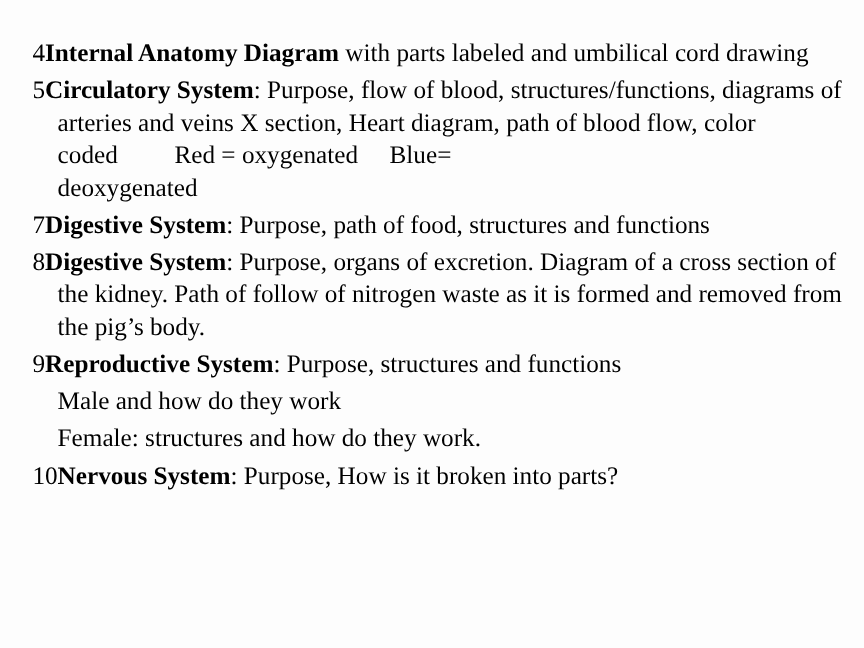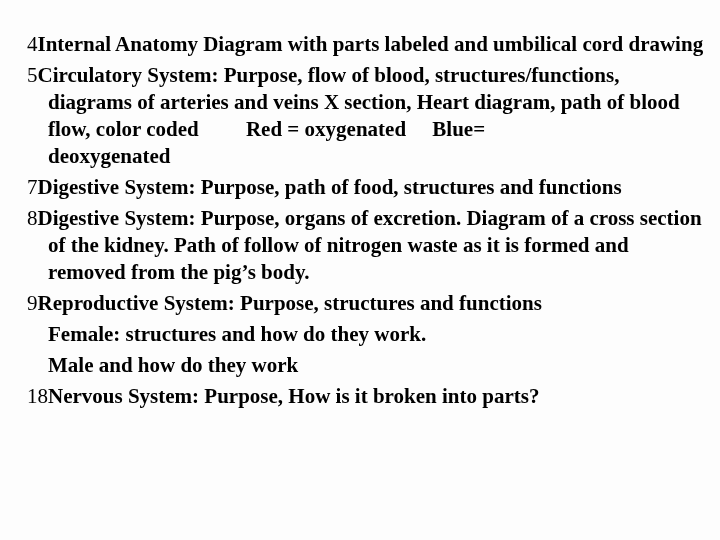--- a/index.html
+++ b/index.html
@@ -32,38 +32,38 @@
     text-indent: 0;
   }
   .num {
     font-weight: normal;
   }
   .title {
     font-weight: bold;
     text-align: right;
   }
   .rest {
-    font-weight: bold;
+    font-weight: normal;
   }
 </style>
 </head>
 <body>
 
 <div class="slide">
 
   <div class="para"><span class="num">4</span><span class="title">Internal Anatomy Diagram</span><span class="rest"> with parts labeled and umbilical cord drawing</span></div>
 
   <div class="para"><span class="num">5</span><span class="title">Circulatory System</span><span class="rest">: Purpose, flow of blood, structures/functions, diagrams of arteries and veins X section, Heart diagram, path of blood flow, color coded&nbsp;&nbsp;&nbsp;&nbsp;&nbsp;&nbsp;&nbsp;&nbsp;&nbsp;Red = oxygenated&nbsp;&nbsp;&nbsp;&nbsp;&nbsp;Blue=</span><br><span class="rest">deoxygenated</span></div>
 
 
   <div class="para"><span class="num">7</span><span class="title">Digestive System</span><span class="rest">: Purpose, path of food, structures and functions</span></div>
 
   <div class="para"><span class="num">8</span><span class="title">Digestive System</span><span class="rest">: Purpose, organs of excretion. Diagram of a cross section of the kidney. Path of follow of nitrogen waste as it is formed and removed from the pig’s body.</span></div>
 
   <div class="para"><span class="num">9</span><span class="title">Reproductive System</span><span class="rest">: Purpose, structures and functions</span></div>
 
+  <div class="para cont"><span class="rest">Male and how do they work</span></div>
+
   <div class="para cont"><span class="rest">Female: structures and how do they work.</span></div>
 
-  <div class="para cont"><span class="rest">Male and how do they work</span></div>
-
-  <div class="para"><span class="num">18</span><span class="title">Nervous System</span><span class="rest">: Purpose, How is it broken into parts?</span></div>
+  <div class="para"><span class="num">10</span><span class="title">Nervous System</span><span class="rest">: Purpose, How is it broken into parts?</span></div>
 
 </div>
 
 </body></html>

